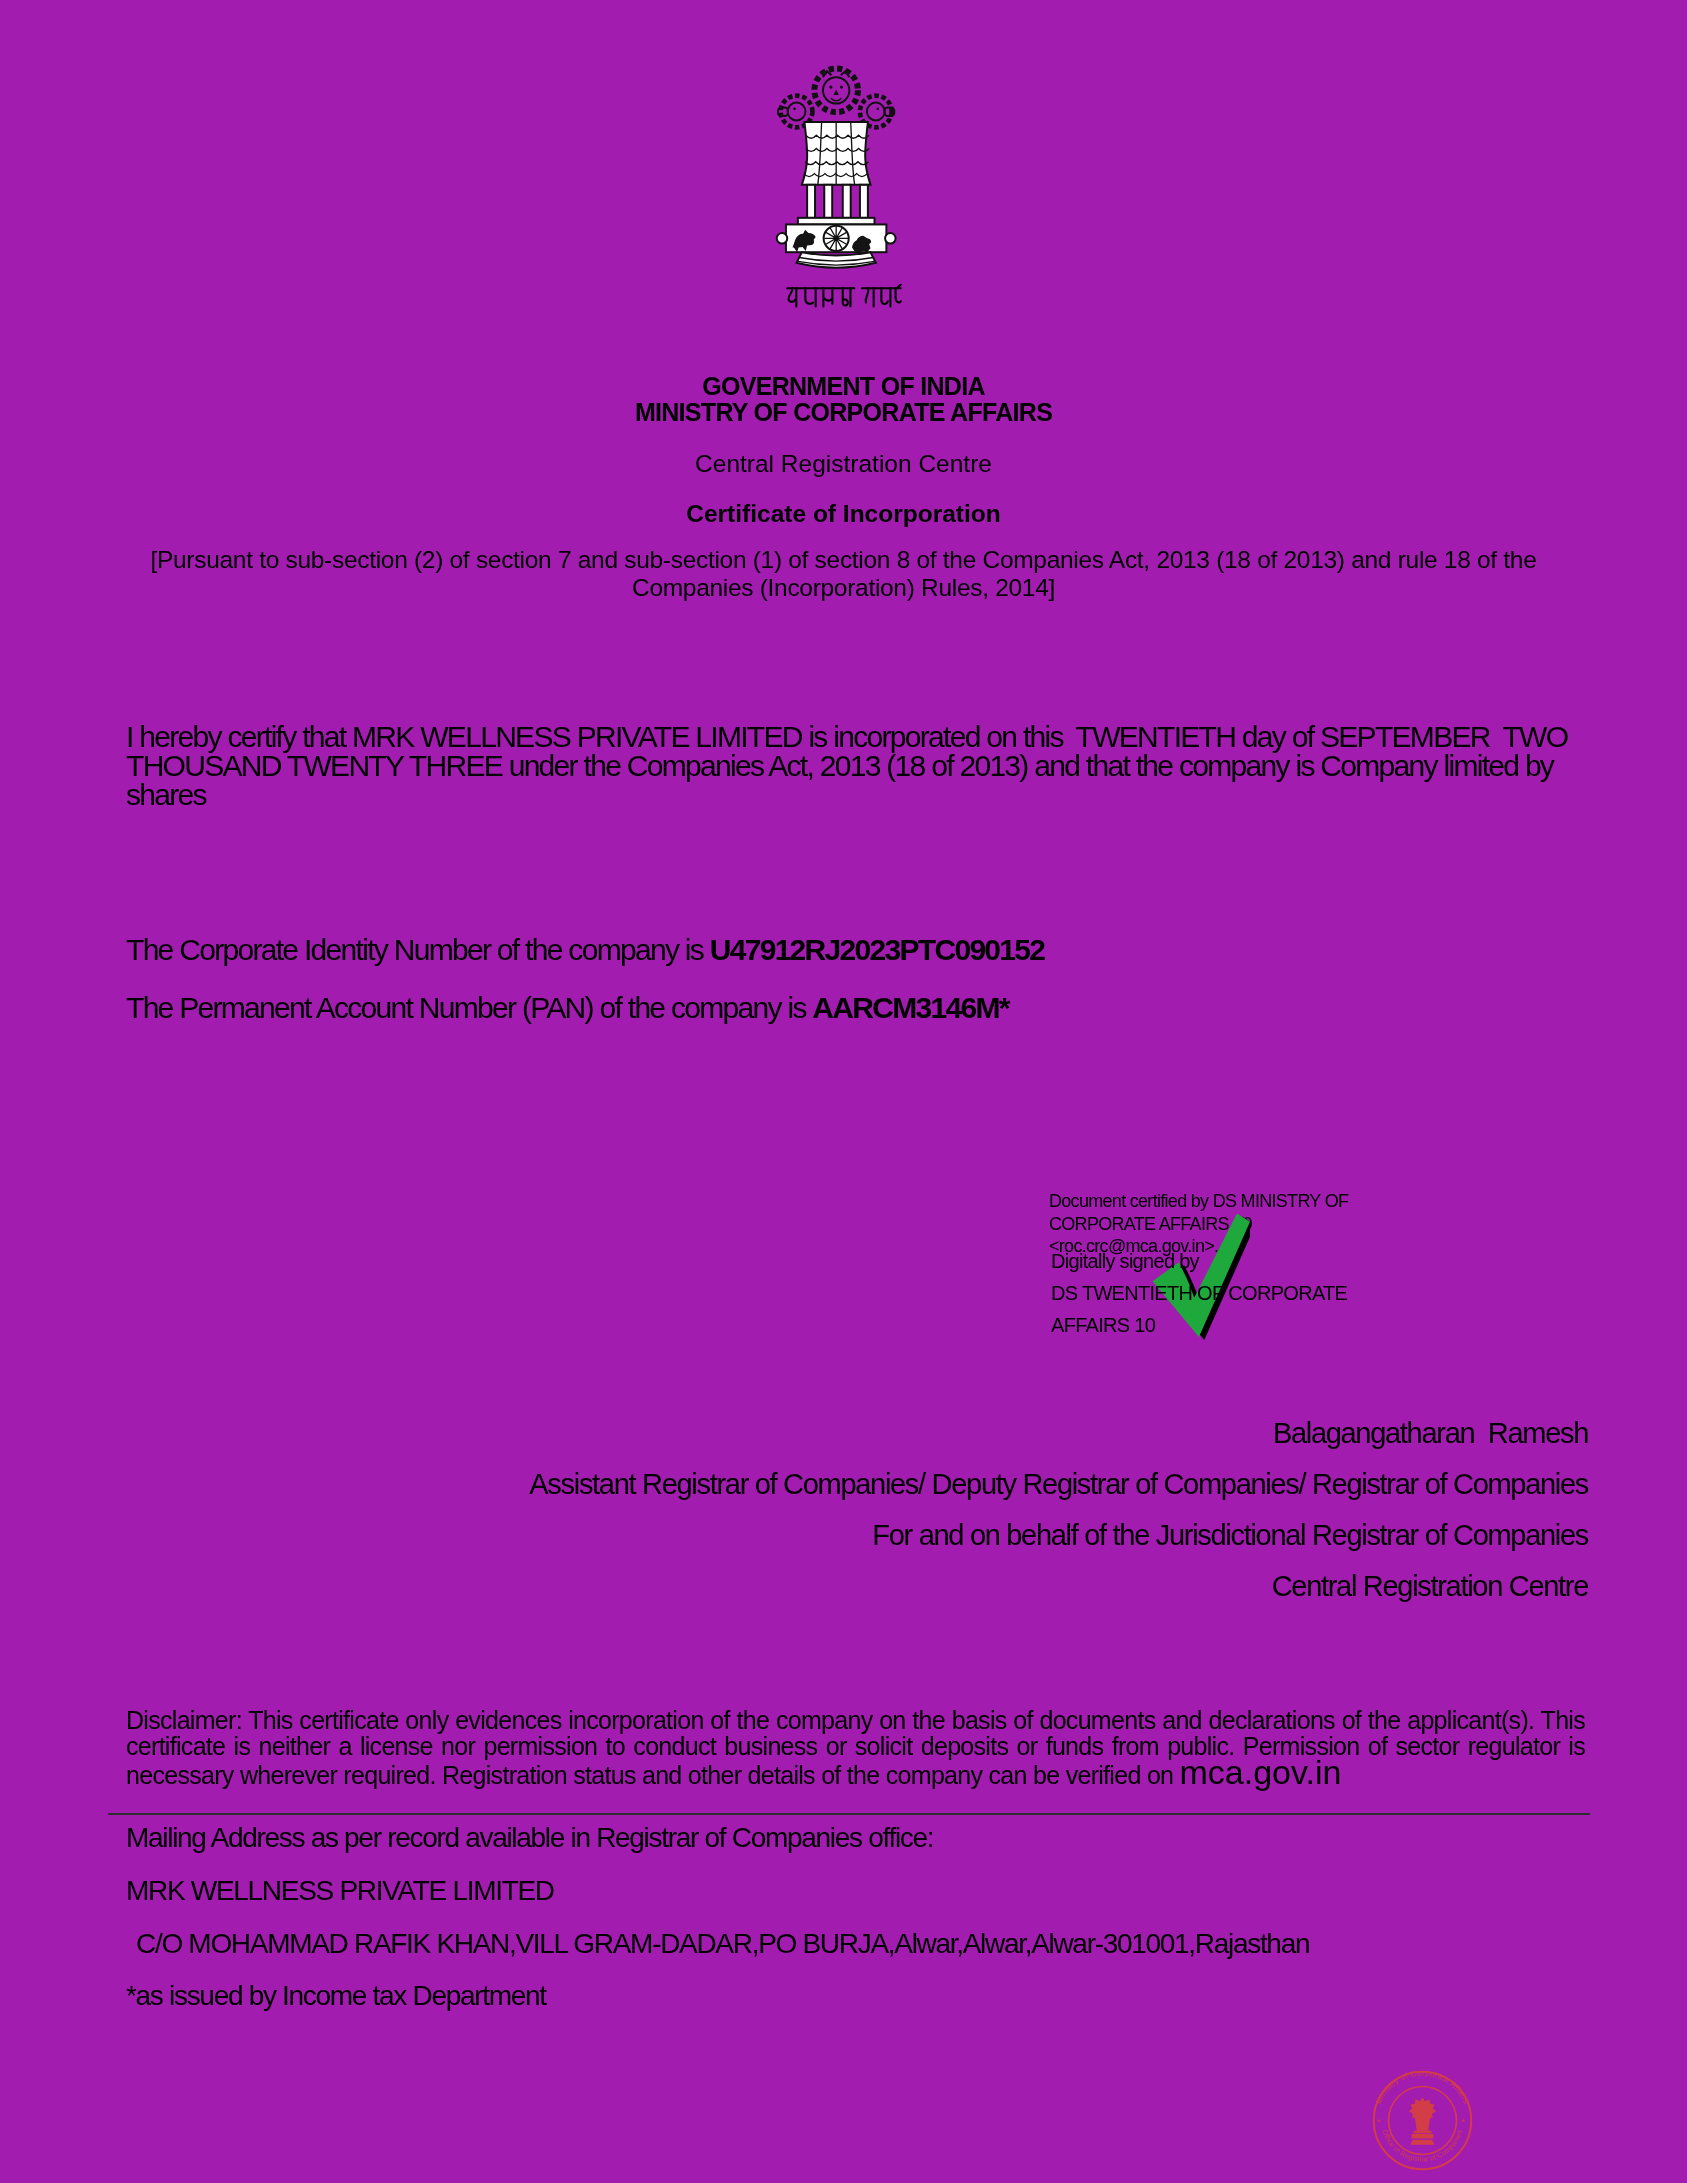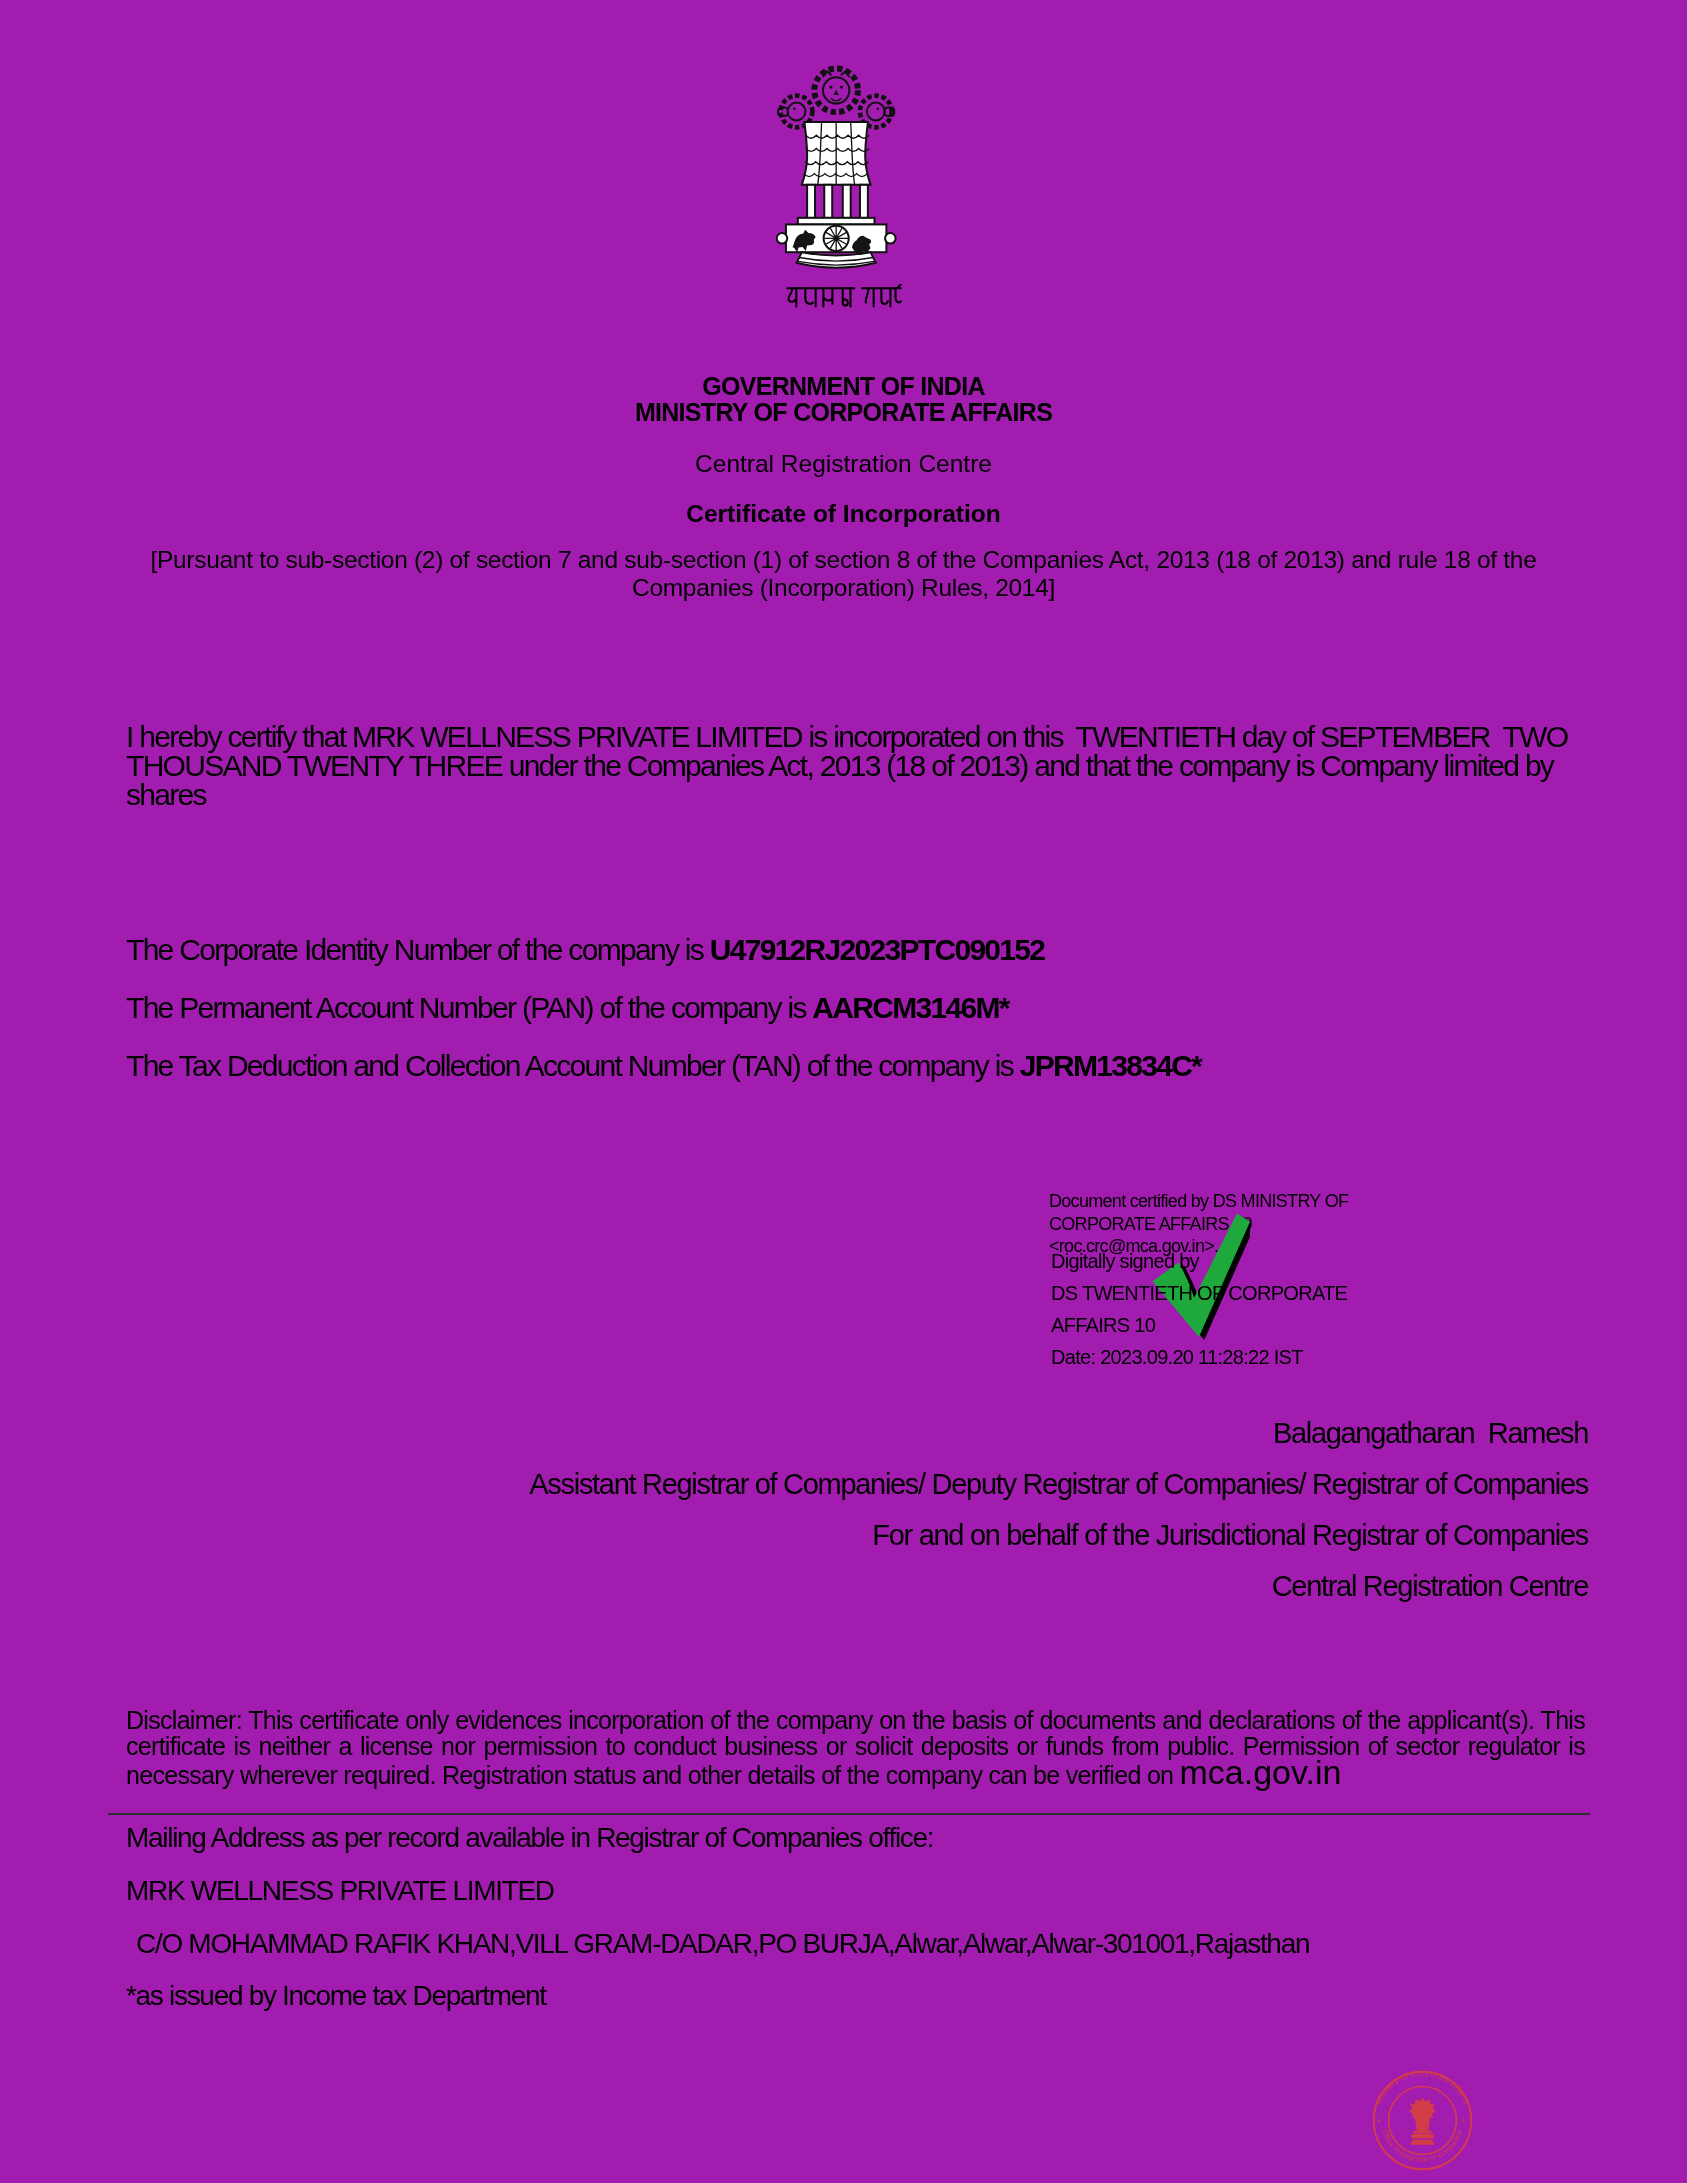--- a/index.html
+++ b/index.html
@@ -102,35 +102,33 @@
   <div class="abs center sub" style="top:451px;">Central Registration Centre</div>
   <div class="abs center title" style="top:501px;">Certificate of Incorporation</div>
   <div class="abs pursuant" style="top:546px;left:149px;width:1389px;">[Pursuant to sub-section (2) of section 7 and sub-section (1) of section 8 of the Companies Act, 2013 (18 of 2013) and rule 18 of the Companies (Incorporation) Rules, 2014]</div>
 
   <div class="abs body-text" style="top:722px;left:126px;width:1456px;">I hereby certify that MRK WELLNESS PRIVATE LIMITED is incorporated on this  TWENTIETH day of SEPTEMBER  TWO THOUSAND TWENTY THREE under the Companies Act, 2013 (18 of 2013) and that the company is Company limited by shares</div>
 
   <div class="abs body-text" style="top:935px;left:126px;width:1456px;"><span>The Corporate Identity Number of the company is </span><b>U47912RJ2023PTC090152</b></div>
 
   <div class="abs body-text" style="top:993px;left:126px;width:1456px;"><span>The Permanent Account Number (PAN) of the company is </span><b>AARCM3146M*</b></div>
 
-  <div class="abs body-text" style="top:1051px;left:126px;width:1456px;"><span>The Tax Deduction and Collection Account Number (TAN) of the company is </span><b>JPRM13834C*</b></div>
 
 
   <div class="abs note" style="top:1190px;left:1049px;width:304px;">Document certified by DS MINISTRY OF CORPORATE AFFAIRS 10 &lt;roc.crc@mca.gov.in&gt;.</div>
 
   <svg class="abs chk" style="left:1149px;top:1207px;" width="101" height="136" viewBox="0 0 170 215">
     <path d="M6,118 L50,86 Q68,120 76,146 L148,4 L170,18 L84,212 Z" transform="translate(9,5)" fill="#000"></path>
     <path d="M6,118 L50,86 Q68,120 76,146 L148,4 L170,18 L84,212 Z" fill="#1FA93C"></path>
   </svg>
 
   <div class="abs sigbig" style="top:1245px;left:1051px;width:595px;">
     <div>Digitally signed by</div>
     <div>DS TWENTIETH OF CORPORATE</div>
     <div>AFFAIRS 10</div>
-    <div>Date: 2023.09.20 11:28:22 IST</div>
   </div>
 
   <div class="abs officials" style="top:1417px;left:126px;width:1462px;">
     <div>Balagangatharan  Ramesh</div>
     <div>Assistant Registrar of Companies/ Deputy Registrar of Companies/ Registrar of Companies</div>
     <div>For and on behalf of the Jurisdictional Registrar of Companies</div>
     <div>Central Registration Centre</div>
   </div>
 
   <div class="abs disclaimer" style="top:1707px;left:126px;width:1459px;"><span>Disclaimer: This certificate only evidences incorporation of the company on the basis of documents and declarations of the applicant(s). This certificate is neither a license nor permission to conduct business or solicit deposits or funds from public. Permission of sector regulator is necessary wherever required. Registration status and other details of the company can be verified on </span><span class="mca">mca.gov.in</span></div>

